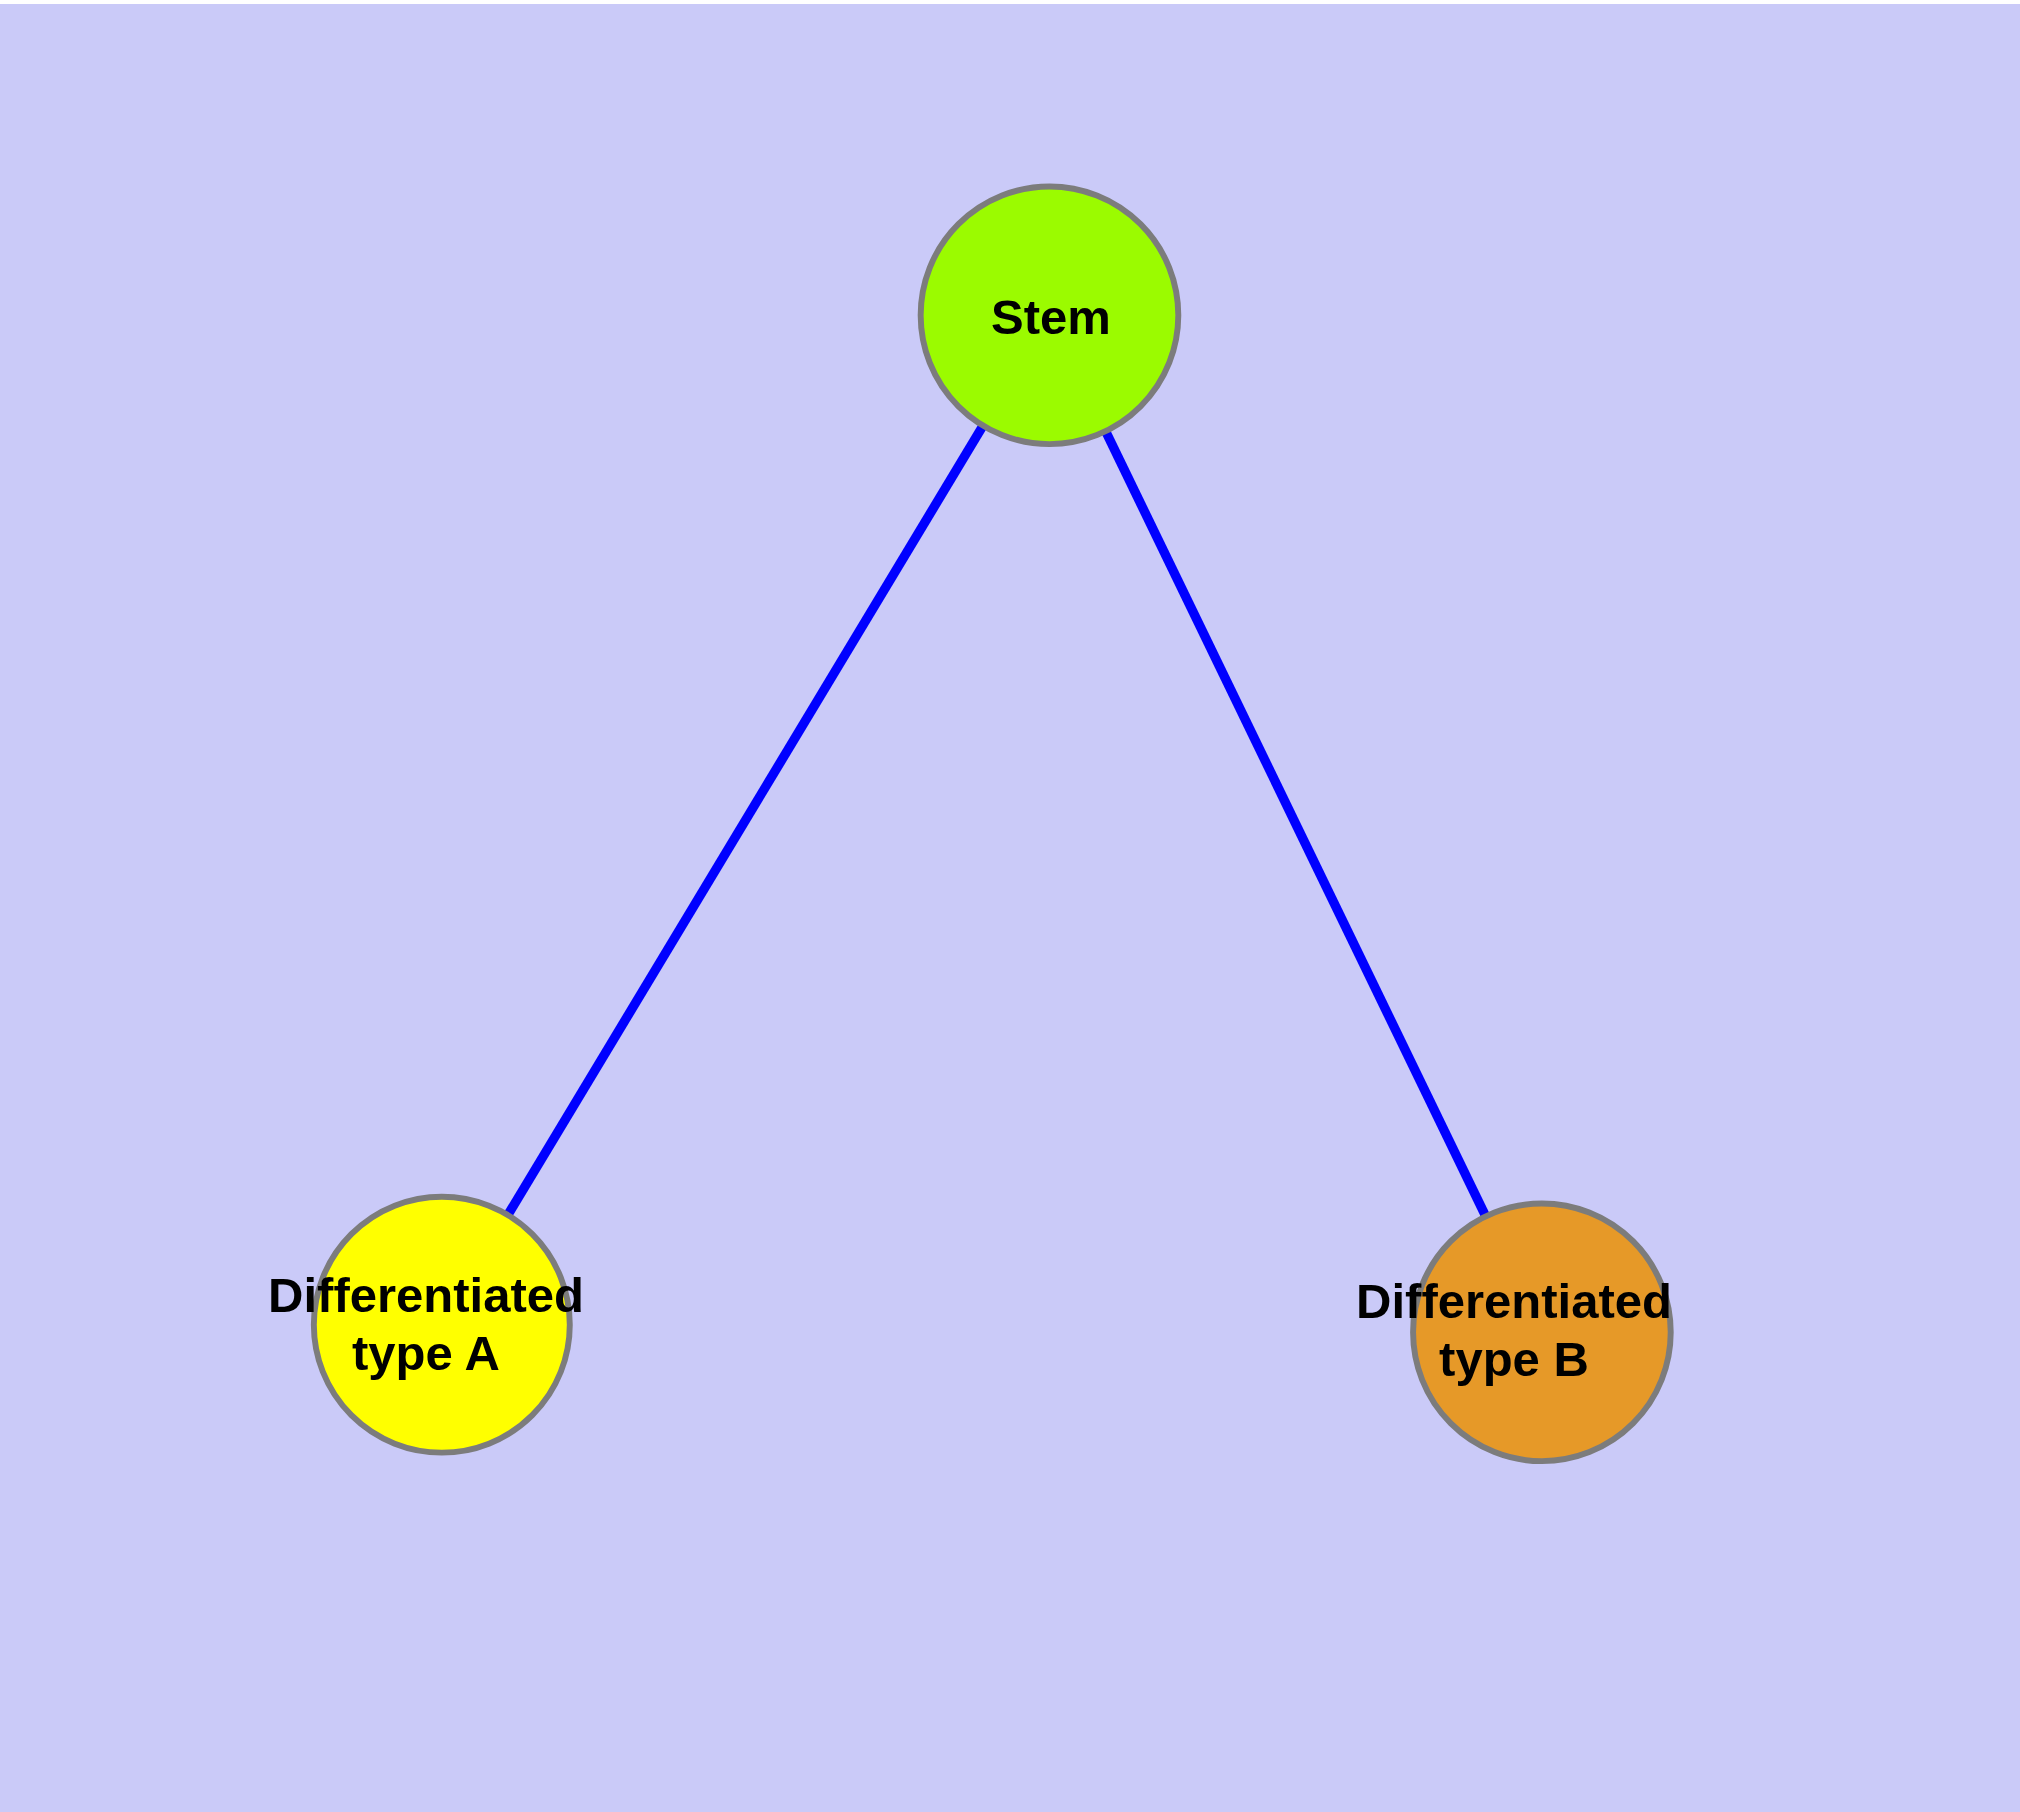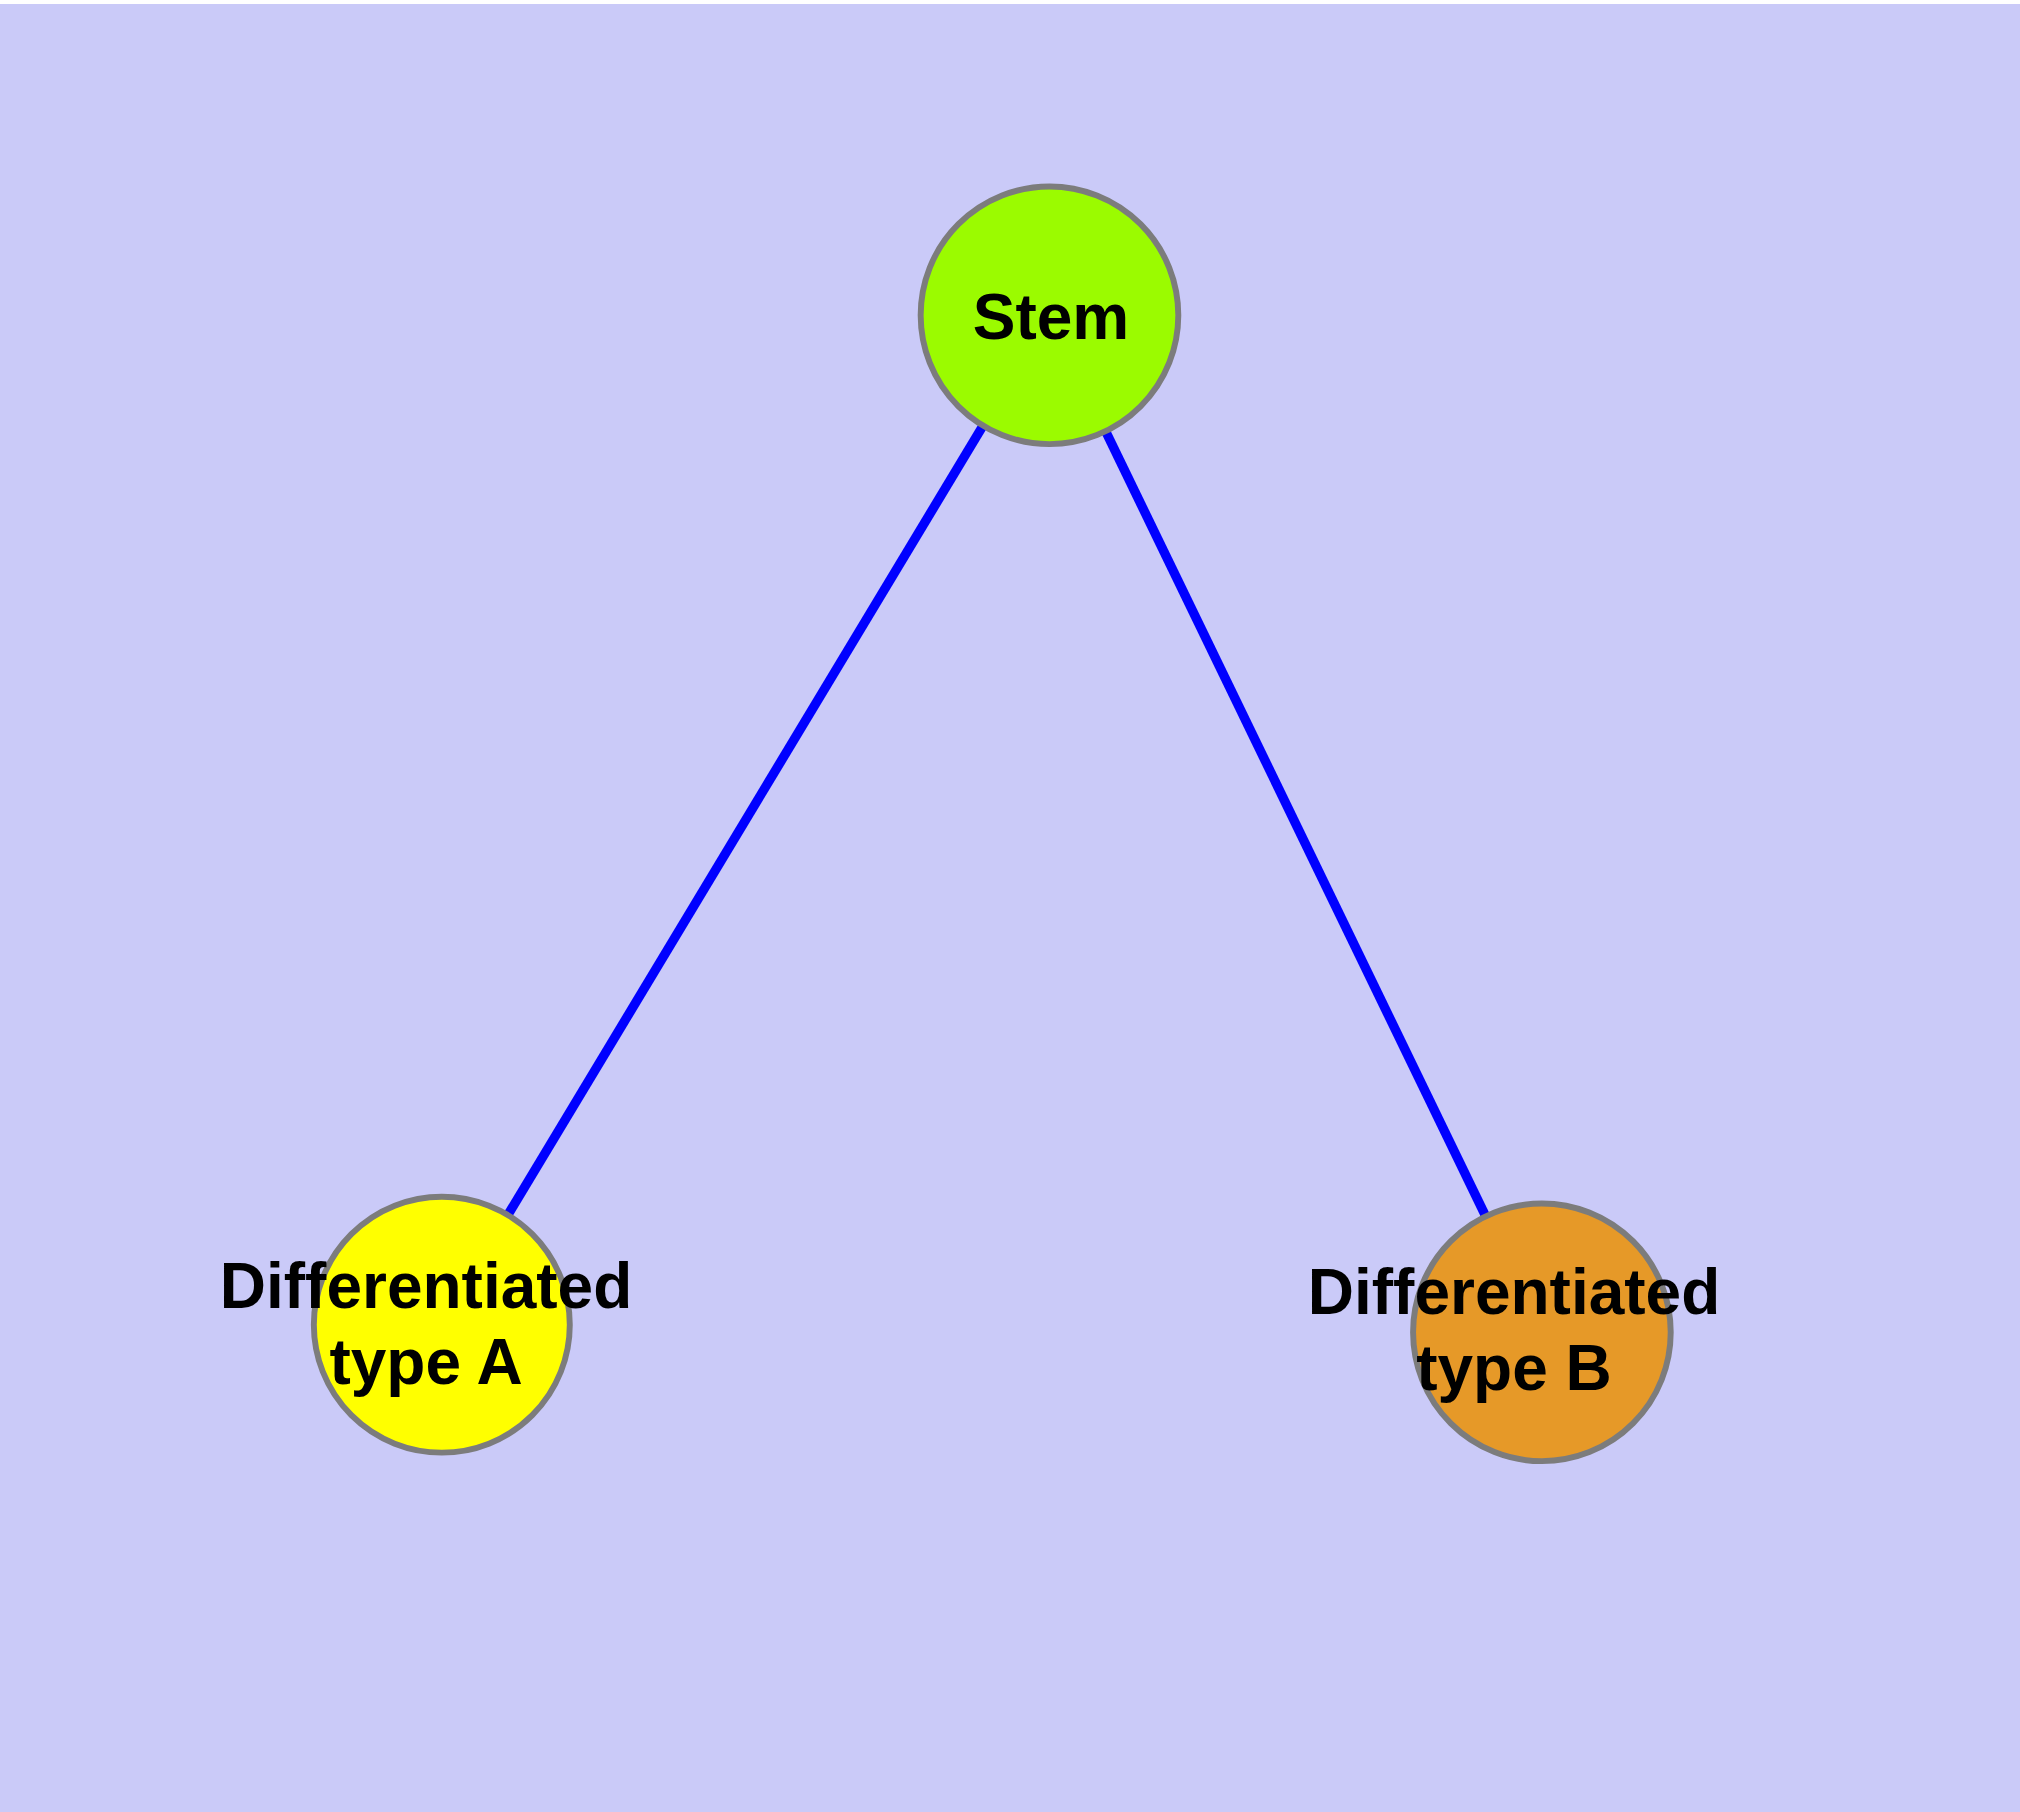--- a/index.html
+++ b/index.html
@@ -34,21 +34,21 @@
   }
   .node {
     stroke: #7C7C7C;
     stroke-width: 7;
   }
   .node-label {
     position: absolute;
     transform: translate(-50%, -50%);
     color: #000000;
     font-weight: bold;
-    font-size: 64px;
+    font-size: 49px;
     line-height: 1.18;
     text-align: center;
     white-space: pre-line;
   }
 </style>
 </head>
 <body>
 
 <div class="stage">
 

